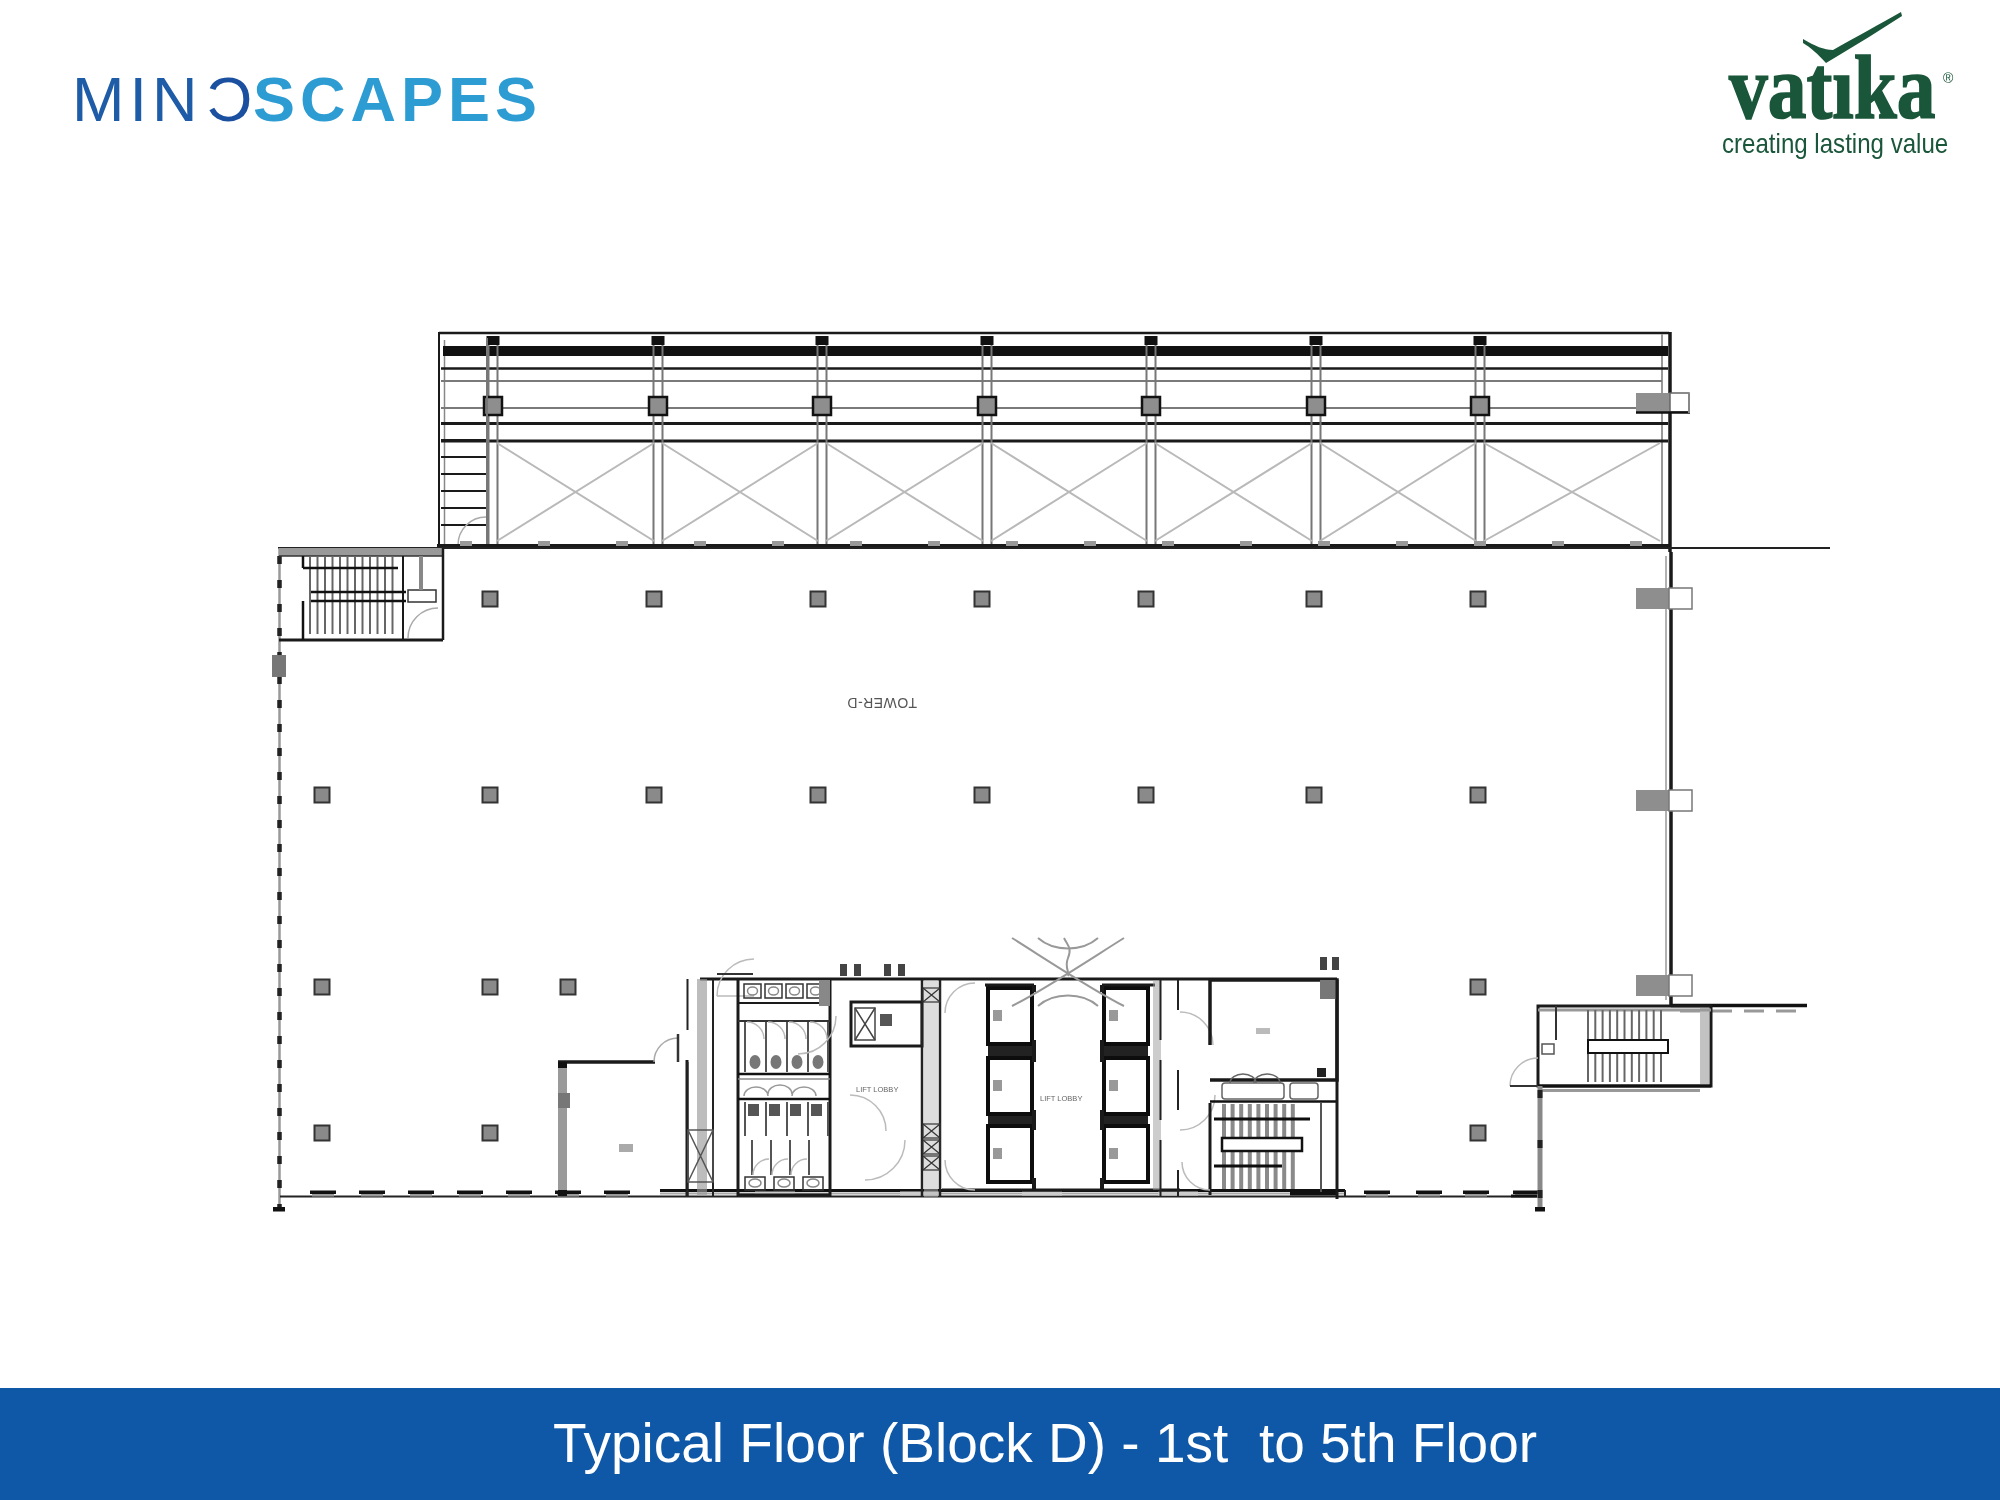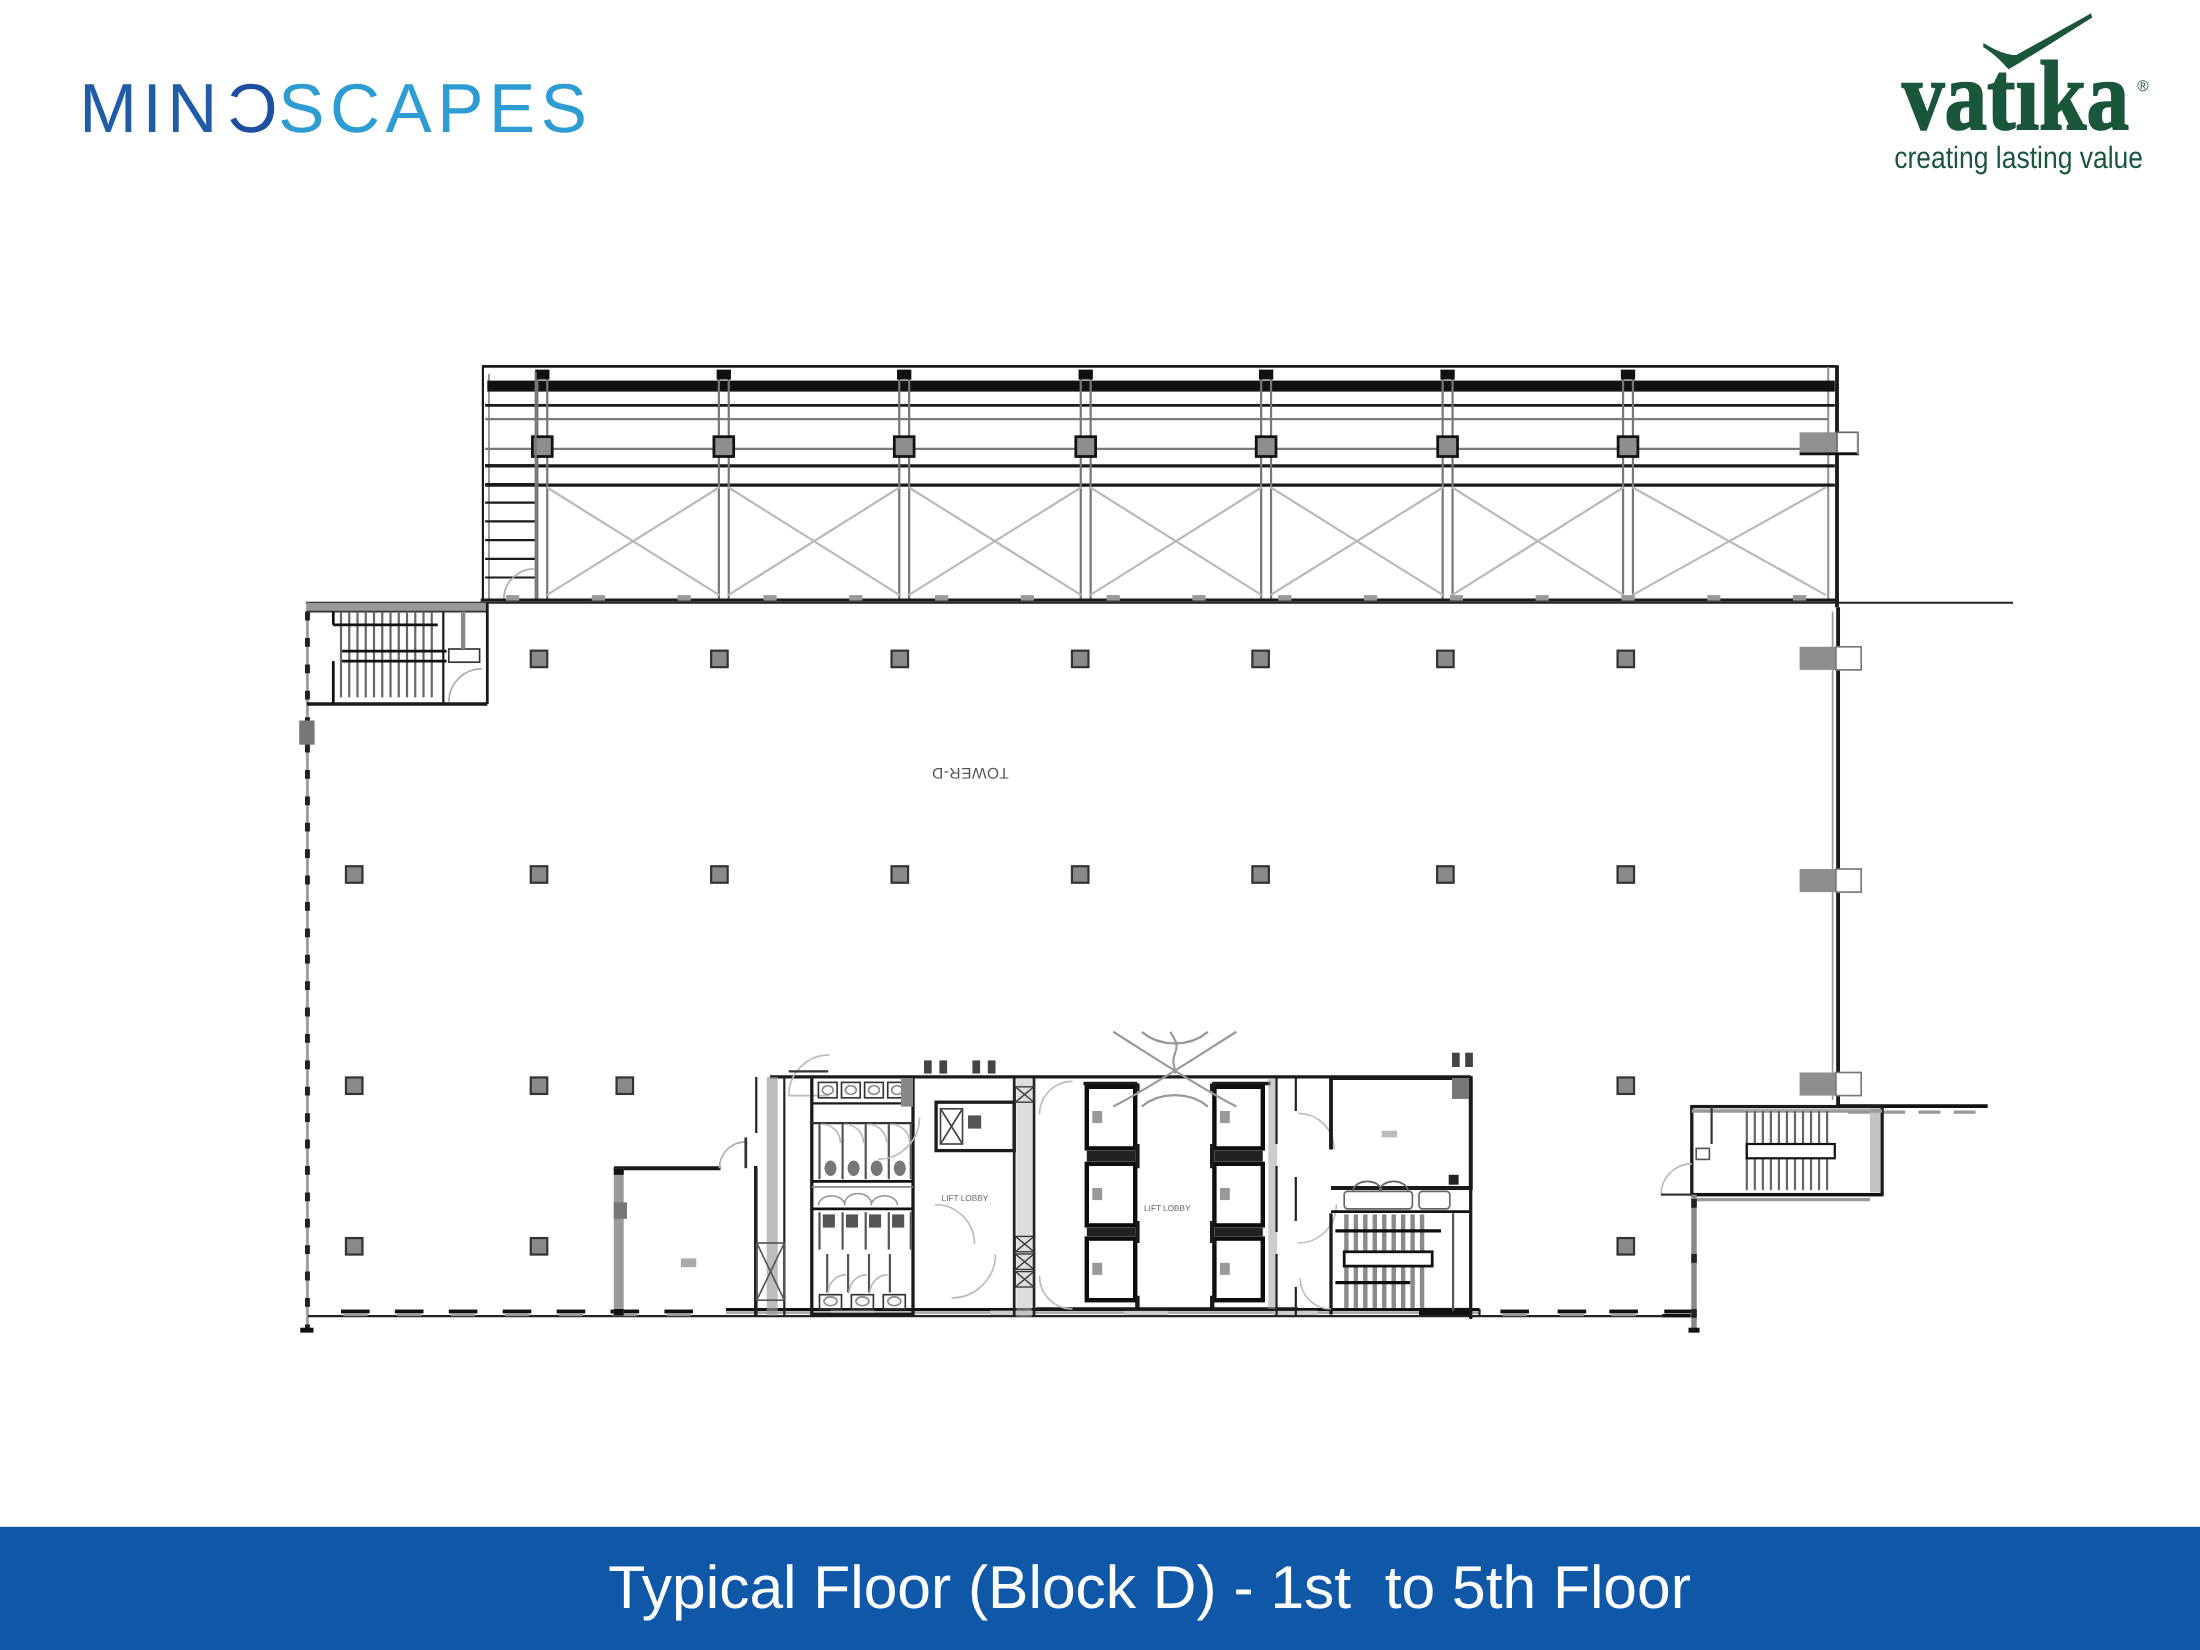--- a/index.html
+++ b/index.html
@@ -1,19 +1,19 @@
 <!DOCTYPE html>
 <html><head>
 <meta charset="utf-8">
 <style>
 html,body{margin:0;padding:0;}
 body{width:2000px;height:1500px;background:#ffffff;position:relative;overflow:hidden;font-family:"Liberation Sans",sans-serif;}
 .abs{position:absolute;}
 #mindscapes{left:72px;top:63px;font-size:63px;letter-spacing:5px;color:#1f5ca8;white-space:nowrap;}
-#mindscapes .lt{color:#2d9cd3;}
+#mindscapes .lt{color:#2d9cd3;font-weight:bold;}
 #mindscapes .dd{display:inline-block;transform:scaleX(-1);color:#1b4fa0;}
 #vatword{left:1729px;top:43px;line-height:1;font-family:"Liberation Serif",serif;font-weight:bold;font-size:90px;color:#1a563a;-webkit-text-stroke:1.6px #1a563a;transform:scaleX(0.86);transform-origin:left;white-space:nowrap;}
 #vattag{left:1722px;top:128px;font-size:28px;color:#1a563a;white-space:nowrap;transform:scaleX(0.86);transform-origin:left;}
 #banner{left:0;top:1388px;width:2000px;height:112px;background:#0f58a8;}
 #bannertext{left:0;top:1411px;width:2090px;text-align:center;font-size:55px;color:#ffffff;white-space:pre;}
 </style>
 </head>
 <body>
 
 <div class="abs" id="mindscapes">MIN<span class="dd">C</span><span class="lt">SCAPES</span></div>

